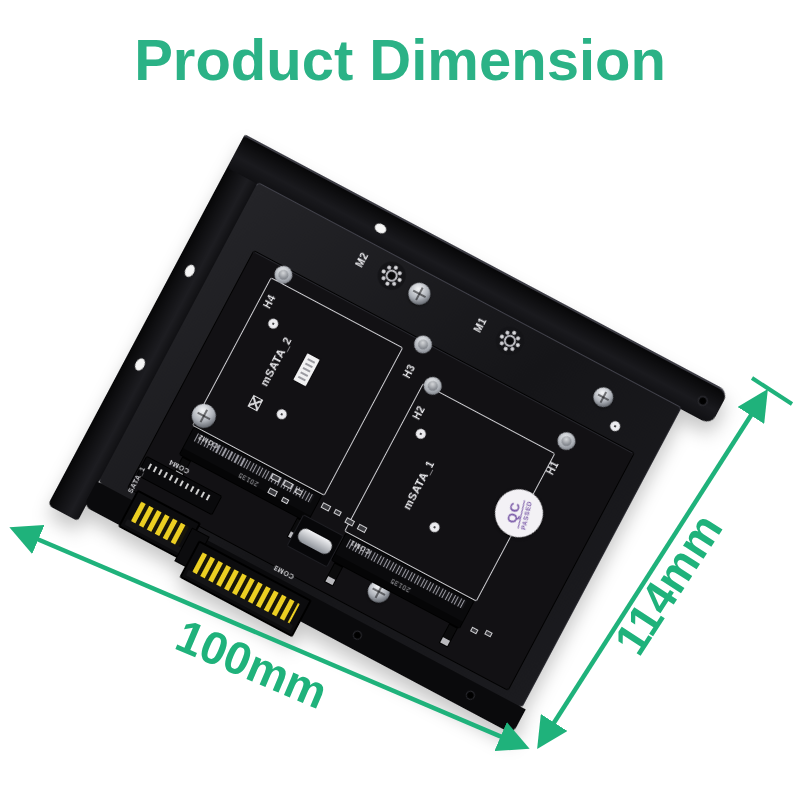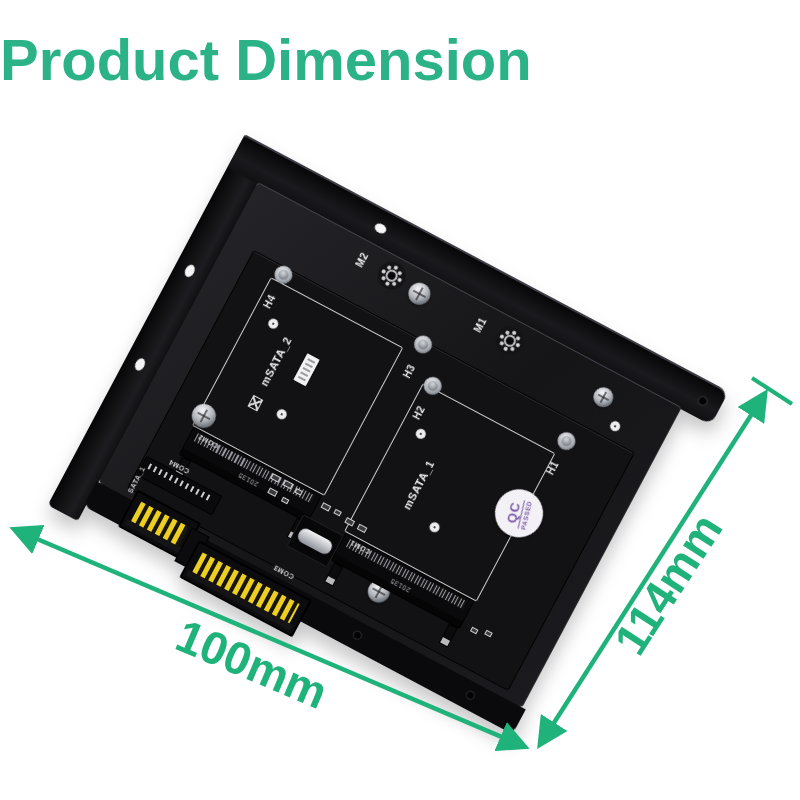--- a/index.html
+++ b/index.html
@@ -1,20 +1,20 @@
 <!DOCTYPE html>
 <html><head>
 <meta charset="utf-8">
 <style>
   html,body{margin:0;padding:0;background:#ffffff;}
   .scene{position:relative;width:800px;height:800px;background:#ffffff;overflow:hidden;
          font-family:"Liberation Sans",sans-serif;}
 
   
-  .title{position:absolute;top:26px;left:0;right:0;
+  .title{position:absolute;top:26px;left:0;right:0;text-align:center;
          font-size:58px;font-weight:600;letter-spacing:0px;color:#2bb286;}
 
   
   .device{position:absolute;left:258px;top:182px;transform:rotate(28deg);transform-origin:0 0;
           filter:drop-shadow(5px 10px 9px rgba(0,0,0,0.22));}
   .device *{position:absolute;box-sizing:border-box;}
 
   .left-rail{left:-34px;top:-36px;width:34px;height:420px;
              background:linear-gradient(90deg,#060607,#1d1d21 70%,#101013);border-radius:3px 0 4px 5px;}
   .rail-hole{width:9px;height:13px;border-radius:50%;background:#f5f5f5;}

